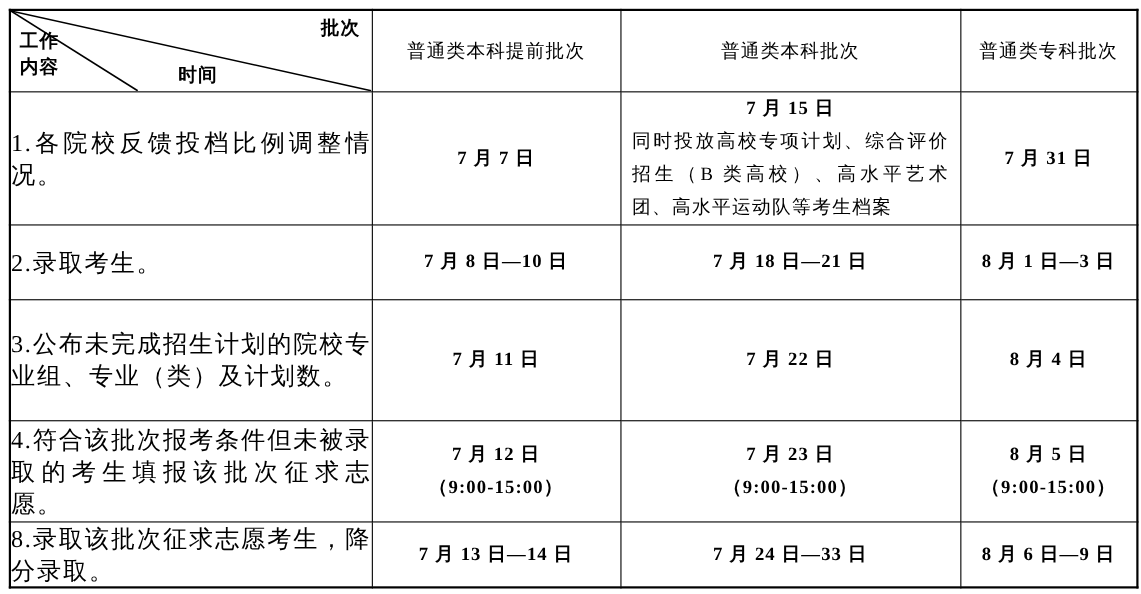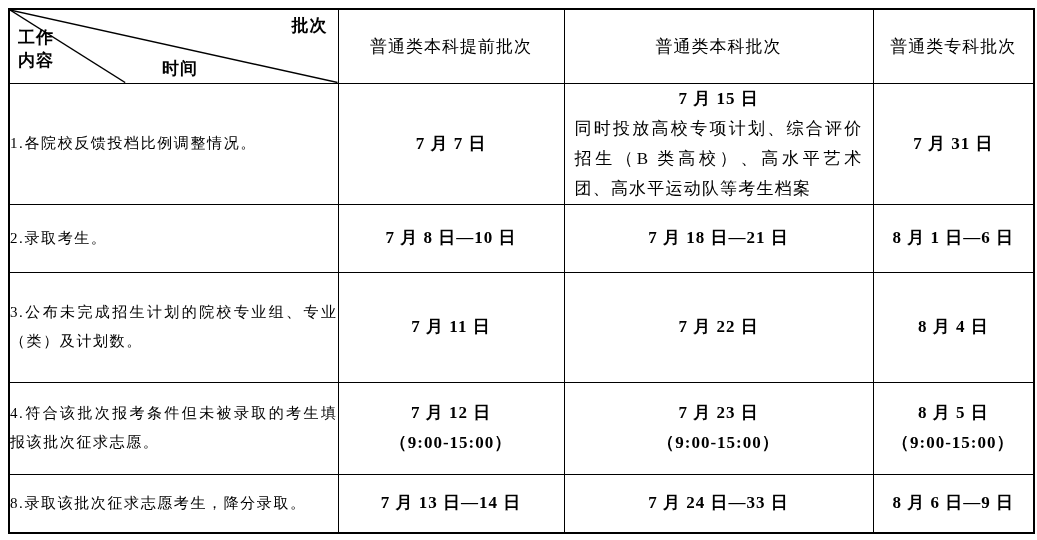--- a/index.html
+++ b/index.html
@@ -64,21 +64,21 @@
     font-weight: bold;
     font-size: 17px;
     letter-spacing: 1px;
     line-height: 23px;
   }
   .corner-batch { top: 4px; right: 10px; }
   .corner-work  { top: 16px; left: 8px; white-space: pre-line; }
   .corner-time  { bottom: 3px; left: 152px; }
 
   td.task {
-    font-size: 15px;
+    font-size: 22px;
     letter-spacing: 1.6px;
     line-height: 29px;
     padding: 0 6px 0 8px;
     text-align: justify;
     text-justify: inter-character;
   }
   td.date {
     font-size: 17px;
     font-weight: bold;
     letter-spacing: 1px;
@@ -129,21 +129,21 @@
         <div>7 月 15 日</div>
         <div class="note">同时投放高校专项计划、综合评价招生（B 类高校）、高水平艺术团、高水平运动队等考生档案</div>
       </td>
       <td class="date">7 月 31 日</td>
     </tr>
 
     <tr class="r-2">
       <td class="task">2.录取考生。</td>
       <td class="date">7 月 8 日—10 日</td>
       <td class="date">7 月 18 日—21 日</td>
-      <td class="date">8 月 1 日—6 日</td>
+      <td class="date">8 月 1 日—3 日</td>
     </tr>
 
     <tr class="r-3">
       <td class="task">3.公布未完成招生计划的院校专业组、专业（类）及计划数。</td>
       <td class="date">7 月 11 日</td>
       <td class="date">7 月 22 日</td>
       <td class="date">8 月 4 日</td>
     </tr>
 
     <tr class="r-4">

